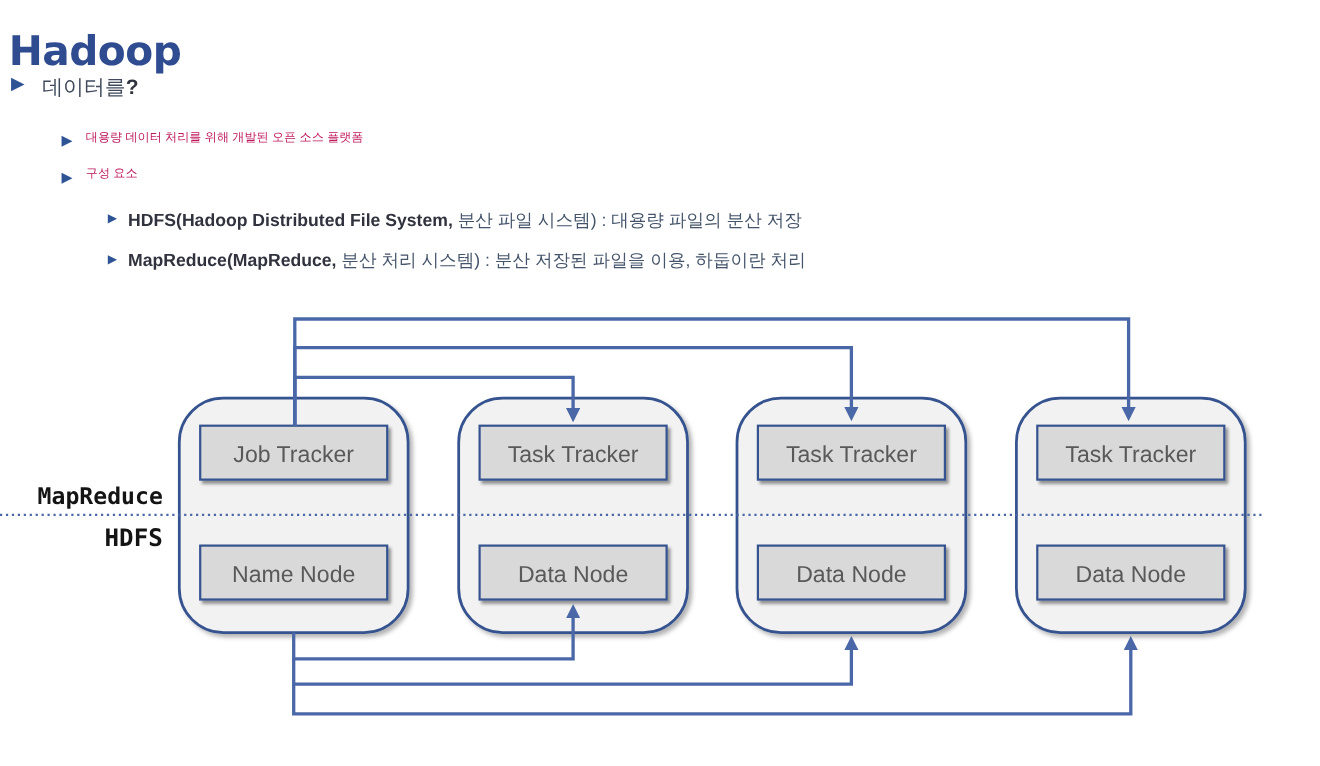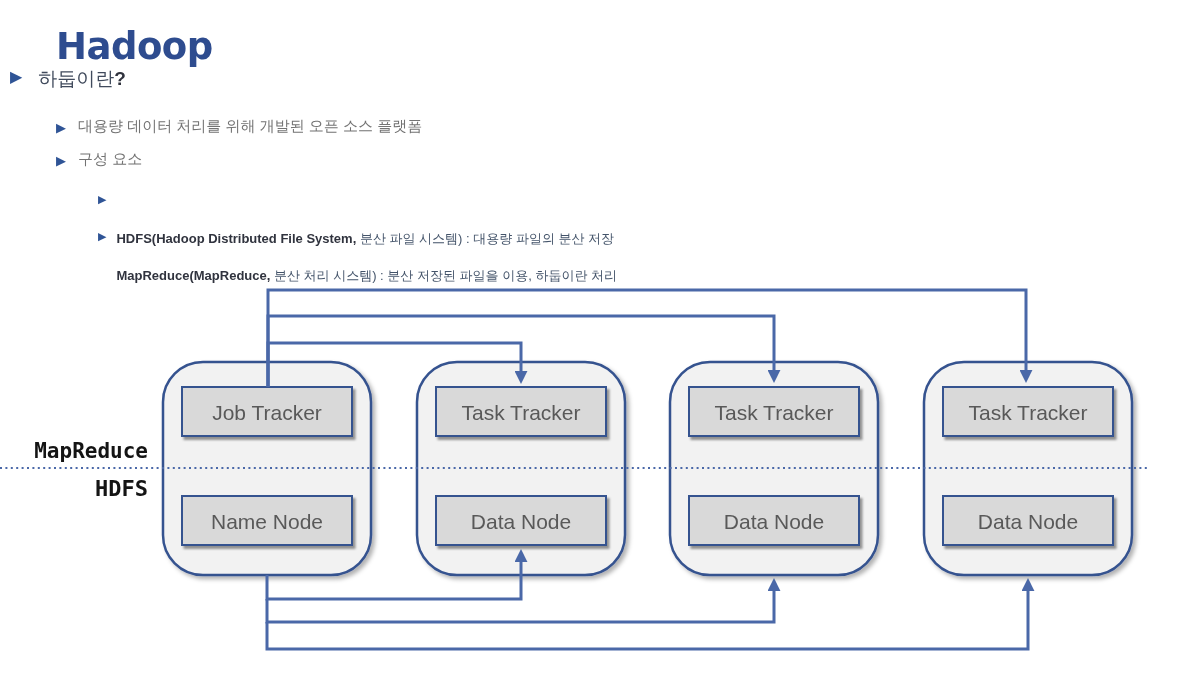--- a/index.html
+++ b/index.html
@@ -6,36 +6,35 @@
   body{
     width:1200px;height:696px;position:relative;overflow:hidden;
     background:#ffffff;font-family:"Liberation Sans",sans-serif;
   }
   
   .slide-title{
     position:absolute;left:8px;top:0px;
     font-family:"DejaVu Sans","Liberation Sans",sans-serif;
     font-size:37px;font-weight:600;letter-spacing:-0.5px;
     color:#2E4C8F;
-    margin-left:48px;
   }
   
   .bullet-row{position:absolute;display:flex;align-items:flex-start;white-space:nowrap;}
   .tri{color:#2F5496;flex:0 0 auto;line-height:1;}
   .l1{left:10px;top:66px;}
   .l1 .tri{font-size:16px;margin-right:16px;position:relative;top:3px;}
   .l1 .txt{font-size:19px;color:#404A5C;}
   .l2a{left:56px;top:117px;}
   .l2b{left:56px;top:150px;}
   .l2a .tri,.l2b .tri{font-size:13px;margin-right:12px;position:relative;top:4px;}
-  .l2a .txt,.l2b .txt{font-size:15px;color:#737373;}
+  .l2a .txt,.l2b .txt{font-size:11px;color:#be185d;}
   .l3a{left:98px;top:190px;}
   .l3b{left:98px;top:227px;}
   .l3a .tri,.l3b .tri{font-size:11px;margin-right:10px;position:relative;top:4px;}
-  .l3a .txt,.l3b .txt{font-size:13px;color:#44546A;margin-top:40px;}
+  .l3a .txt,.l3b .txt{font-size:16px;color:#44546A;}
   .strong{font-weight:bold;color:#30333E;}
   
   svg.diagram{position:absolute;left:0;top:0;}
   .node-rect{fill:#F2F2F2;stroke:#35528F;stroke-width:2.5;}
   .inner-box{fill:#D9D9D9;stroke:#35528F;stroke-width:2;}
   .box-label{
     font-family:"Liberation Sans",sans-serif;font-size:21px;fill:#595959;
     text-anchor:middle;
   }
   .layer-label{
@@ -45,21 +44,21 @@
   .connector{fill:none;stroke:#4A68A8;stroke-width:3;}
   .divider{stroke:#4A68A8;stroke-width:2;stroke-dasharray:2 3.4;}
 </style>
 </head>
 <body>
 
 <h1 class="slide-title">Hadoop</h1>
 
 <div class="bullet-row l1">
   <span class="tri">▶</span>
-  <span class="txt"><span>하둡이란</span><span class="strong">?</span></span>
+  <span class="txt"><span>데이터를</span><span class="strong">?</span></span>
 </div>
 
 <div class="bullet-row l2a">
   <span class="tri">▶</span>
   <span class="txt">대용량 데이터 처리를 위해 개발된 오픈 소스 플랫폼</span>
 </div>
 
 <div class="bullet-row l2b">
   <span class="tri">▶</span>
   <span class="txt">구성 요소</span>

